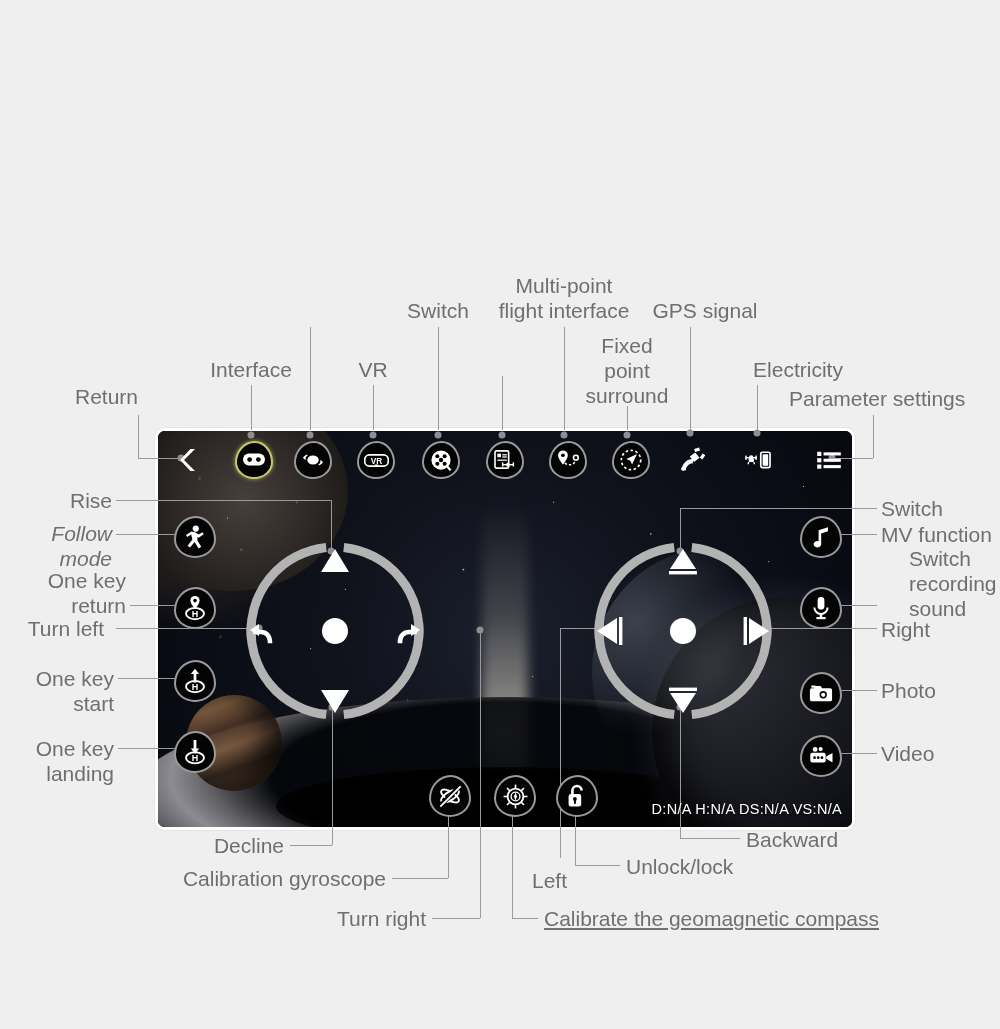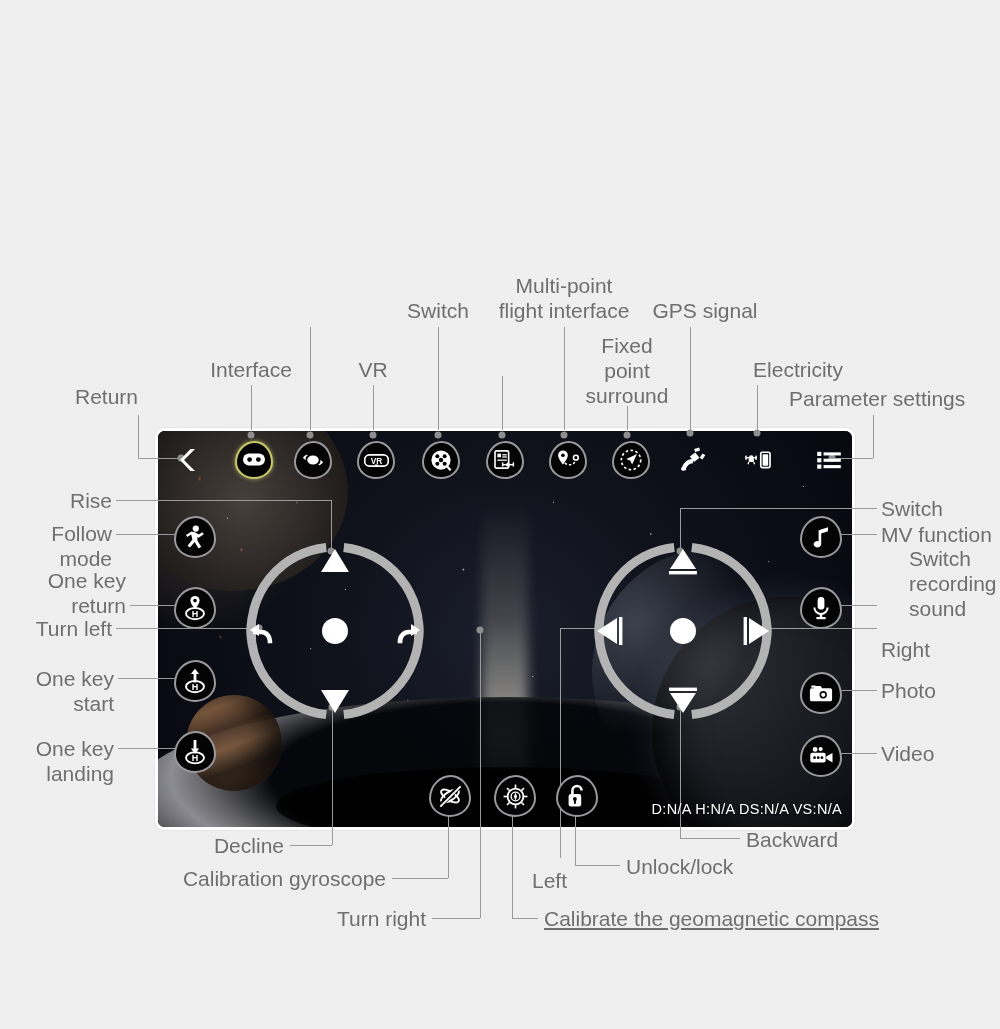--- a/index.html
+++ b/index.html
@@ -240,36 +240,36 @@
   <div class="label c" style="left:474px; top:273px; width:180px;"><span>Multi-point
 flight interface</span></div>
   <div class="label c" style="left:577px; top:333px; width:100px;"><span>Fixed
 point
 surround</span></div>
   <div class="label c" style="left:645px; top:298px; width:120px;"><span>GPS signal</span></div>
   <div class="label c" style="left:738px; top:357px; width:120px;"><span>Electricity</span></div>
   <div class="label l" style="left:789px; top:386px; width:215px;"><span>Parameter settings</span></div>
 
   <div class="label r" style="left:16px; top:488px; width:96px;"><span>Rise</span></div>
-  <div class="label r" style="left:16px; top:521px; width:96px;"><span>Follow
+  <div class="label r" style="left:16px; top:521px; width:96px;font-style:italic;"><span>Follow
 mode</span></div>
   <div class="label r" style="left:16px; top:568px; width:110px;"><span>One key
 return</span></div>
-  <div class="label r" style="left:14px; top:616px; width:98px;"><span>Turn left</span></div>
+  <div class="label r" style="left:6px; top:616px; width:98px;"><span>Turn left</span></div>
   <div class="label r" style="left:16px; top:666px; width:98px;"><span>One key
 start</span></div>
   <div class="label r" style="left:16px; top:736px; width:98px;"><span>One key
 landing</span></div>
 
   <div class="label l" style="left:881px; top:496px; width:120px;"><span>Switch</span></div>
   <div class="label l" style="left:881px; top:522px; width:120px;"><span>MV function</span></div>
   <div class="label l" style="left:881px; top:546px; width:118px;margin-left:28px;"><span>Switch
 recording
 sound</span></div>
-  <div class="label l" style="left:881px; top:617px; width:110px;margin-top:20px;"><span>Right</span></div>
+  <div class="label l" style="left:881px; top:617px; width:110px;"><span>Right</span></div>
   <div class="label l" style="left:881px; top:678px; width:110px;"><span>Photo</span></div>
   <div class="label l" style="left:881px; top:741px; width:110px;"><span>Video</span></div>
 
   <div class="label r" style="left:150px; top:833px; width:134px;"><span>Decline</span></div>
   <div class="label r" style="left:110px; top:866px; width:276px;"><span>Calibration gyroscope</span></div>
   <div class="label r" style="left:290px; top:906px; width:136px;"><span>Turn right</span></div>
   <div class="label l" style="left:532px; top:868px; width:70px;"><span>Left</span></div>
   <div class="label l" style="left:544px; top:906px; width:400px;text-decoration:underline;"><span>Calibrate the geomagnetic compass</span></div>
   <div class="label l" style="left:626px; top:854px; width:160px;"><span>Unlock/lock</span></div>
   <div class="label l" style="left:746px; top:827px; width:140px;"><span>Backward</span></div>

